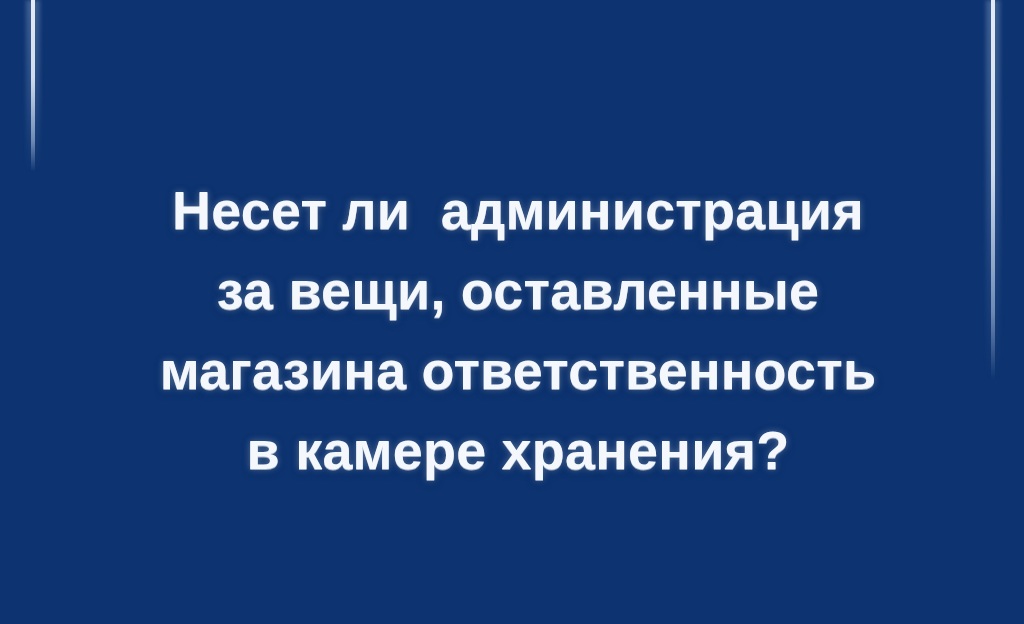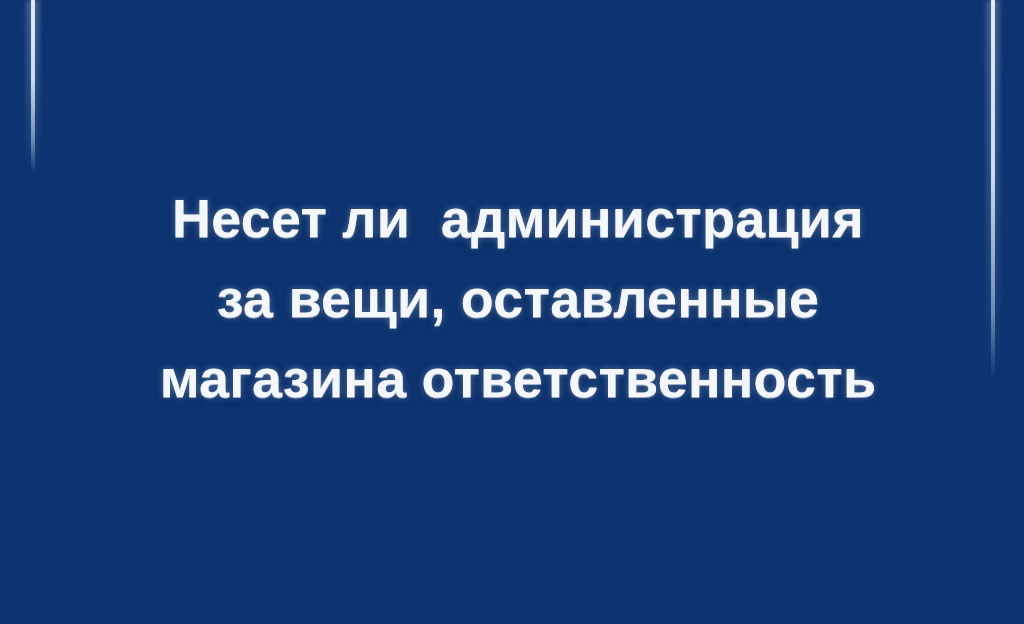--- a/index.html
+++ b/index.html
@@ -48,21 +48,21 @@
     filter: blur(2px);
   }
   #accent-left  { left: 31px;  height: 172px; }
   #accent-right { left: 991px; height: 380px; }
 
   
   #quote-block {
     position: absolute;
     left: 0;
     right: 0;
-    top: 178px;
+    top: 170px;
     text-align: center;
     padding-left: 12px;
   }
   .quote-line {
     display: block;
     color: #f4f8fc;
     font-size: 54px;
     font-weight: 700;
     line-height: 80px;
     letter-spacing: 0.2px;
@@ -85,15 +85,16 @@
 
   <div class="accent-line" id="accent-right">
     <div class="glow"></div>
     <div class="core"></div>
   </div>
 
   <div id="quote-block">
     <span class="quote-line">Несет ли  администрация</span>
     <span class="quote-line">за вещи, оставленные</span>
     <span class="quote-line">магазина ответственность</span>
+    <span class="quote-line">в камере хранения?</span>
   </div>
 
 </div>
 
 </body></html>

